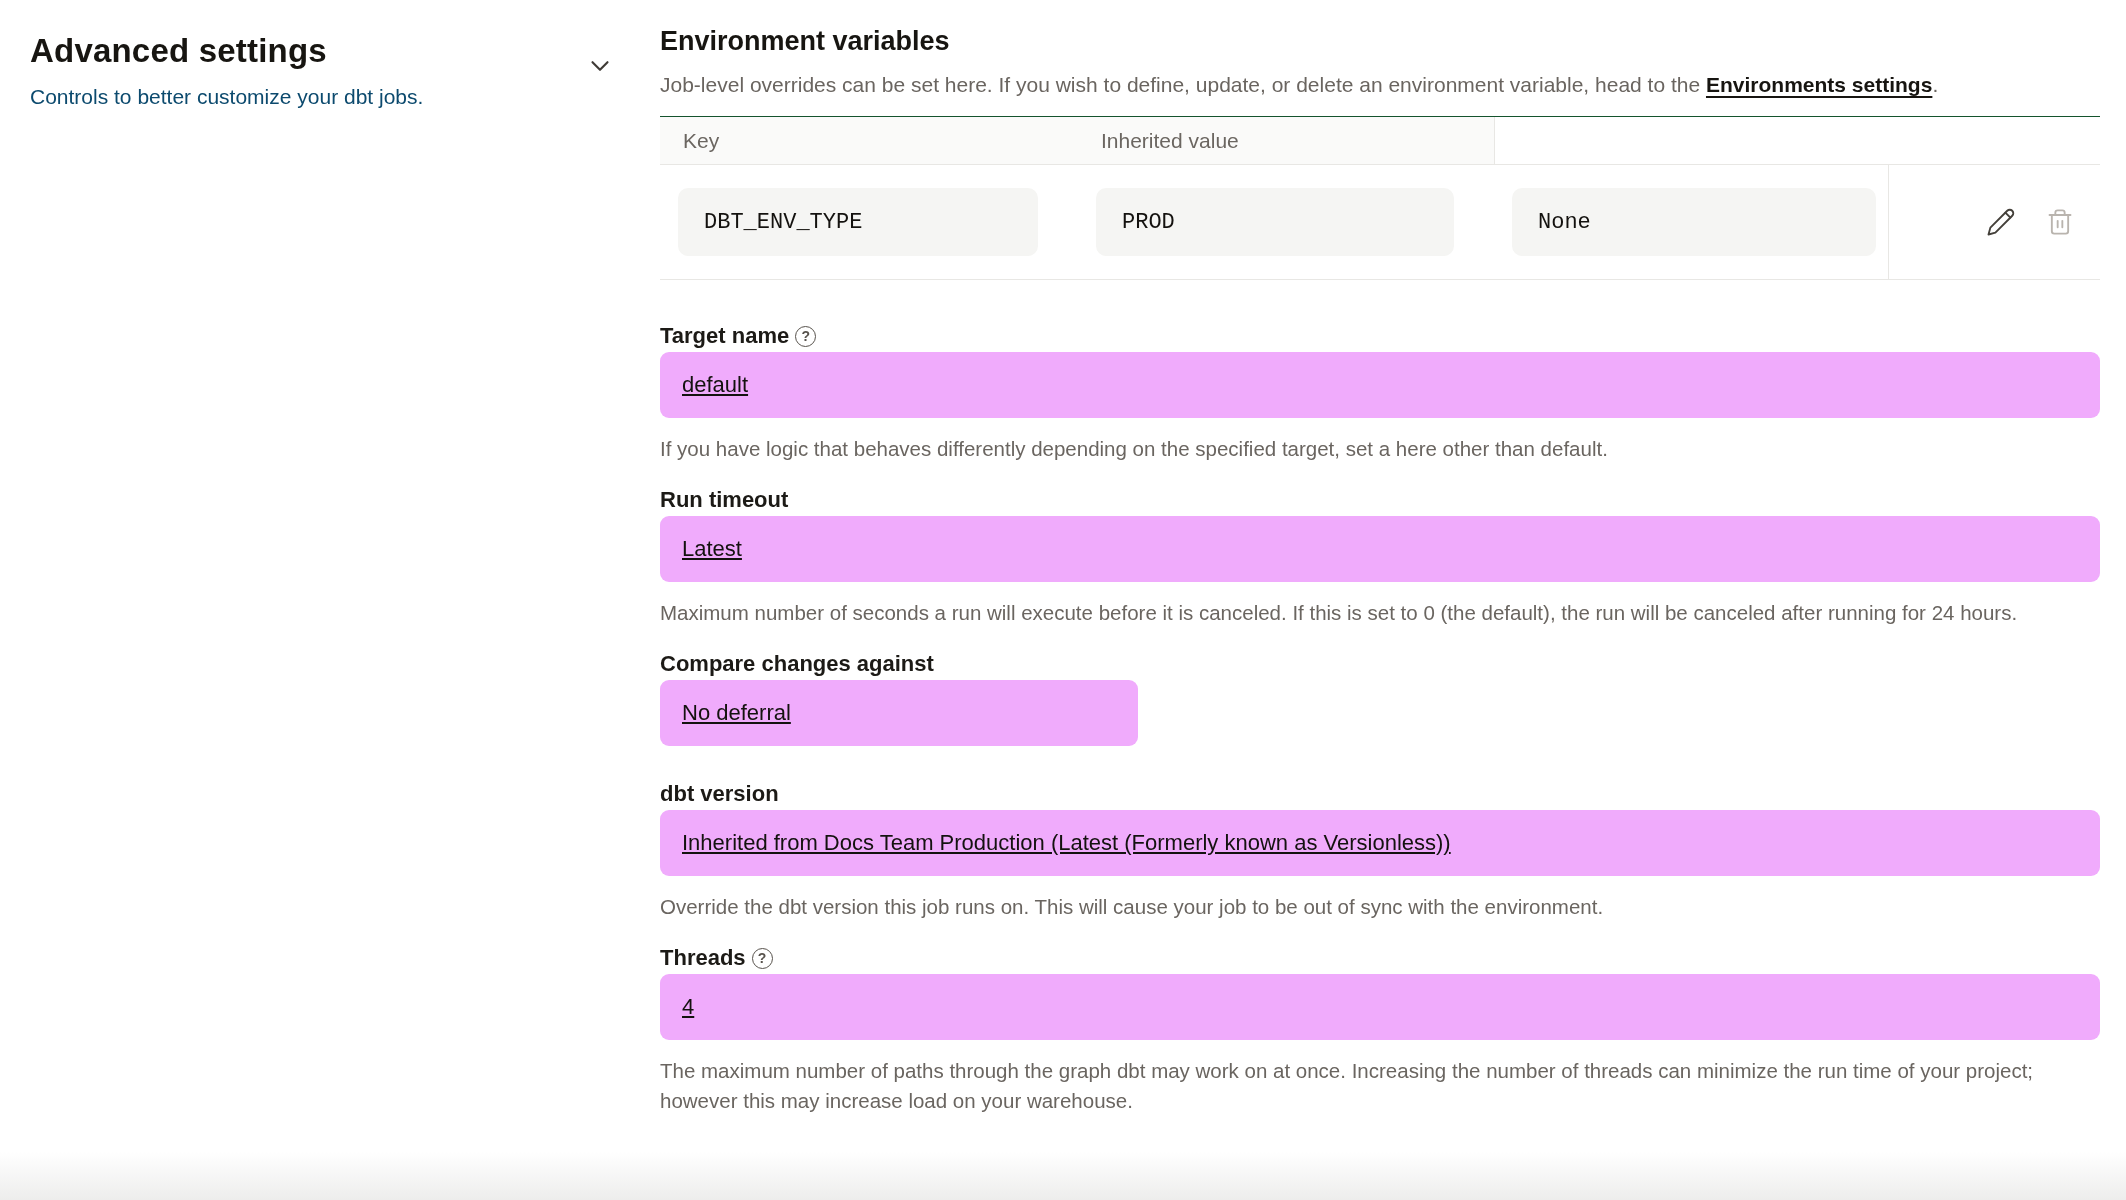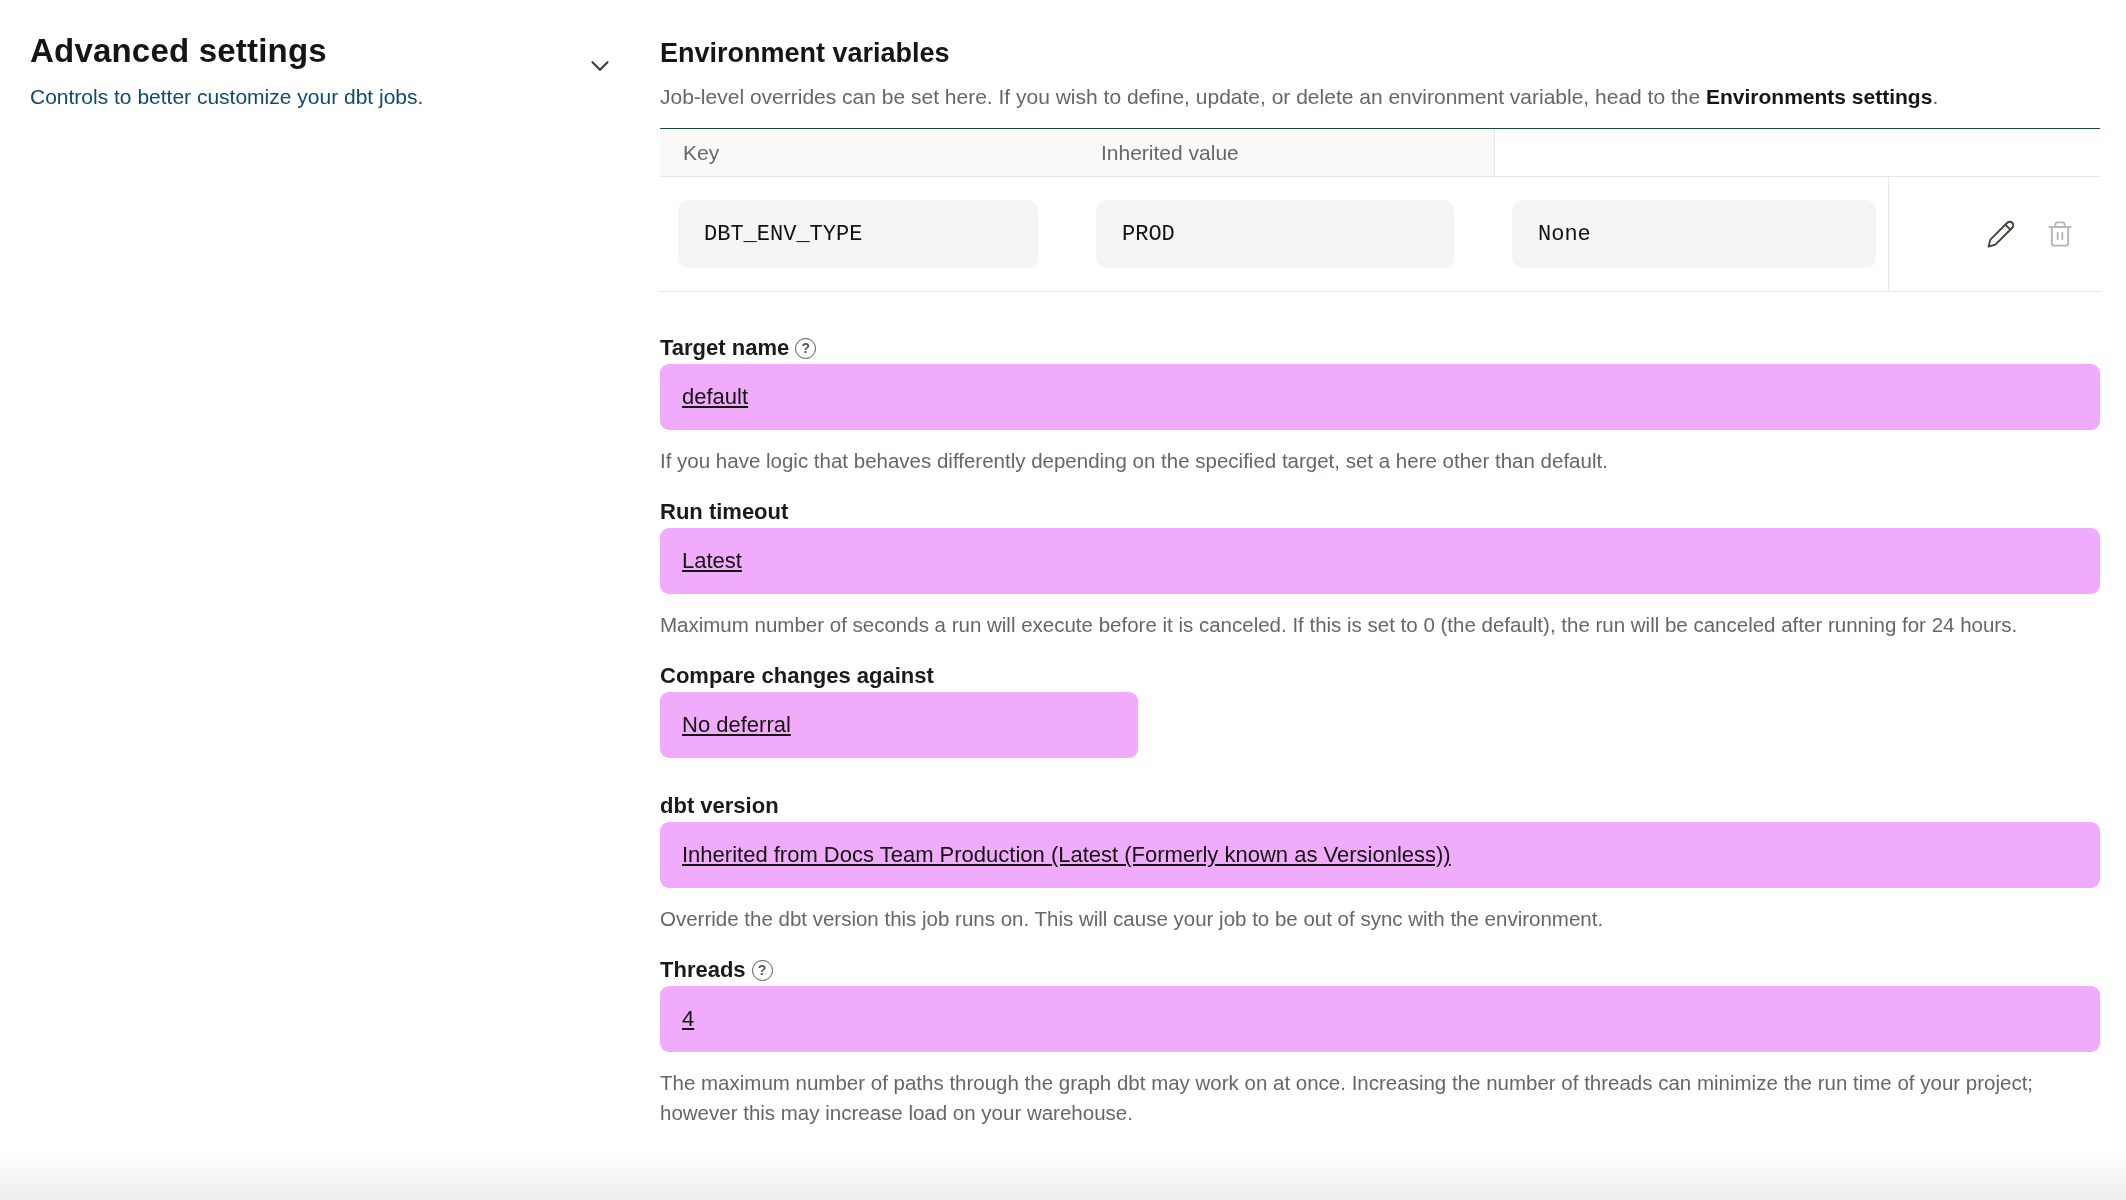--- a/index.html
+++ b/index.html
@@ -19,24 +19,24 @@
   .page-subtitle { margin: 10px 0 0 0; font-size: 21px; line-height: 30px; color: #0c4a6e; }
 
   .collapse-btn {
     position: absolute; left: 582px; top: 48px;
     width: 36px; height: 36px; padding: 0;
     background: none; border: none; cursor: pointer;
     display: flex; align-items: center; justify-content: center;
   }
 
   
-  .content { position: absolute; left: 660px; top: 36px; width: 1440px; }
+  .content { position: absolute; left: 660px; top: 24px; width: 1440px; }
   .section-title { margin: 0; font-size: 27px; line-height: 34px; font-weight: 700; color: #171511; }
   .section-desc { margin: 12px 0 0 0; font-size: 21px; line-height: 30px; color: #6a6560; }
-  .env-link { color: #171511; font-weight: 700; text-underline-offset: 4px; text-decoration-thickness: 1.5px; cursor: pointer; }
+  .env-link { color: #171511; font-weight: 700; text-decoration: underline; text-underline-offset: 4px; text-decoration-thickness: 1.5px; cursor: pointer; }
 
   
   .env-table { margin-top: 16px; border-top: 1px solid #14532d; border-bottom: 1px solid #e8e7e4; }
   .thead { display: flex; height: 48px; border-bottom: 1px solid #e8e7e4; }
   .hcell {
     display: flex; align-items: center;
     padding-left: 23px; font-size: 21px; color: #6b6661;
     background: #fafaf9; height: 100%;
   }
   .c1 { width: 418px; } .c2 { width: 416px; } .c3 { width: 394px; }

